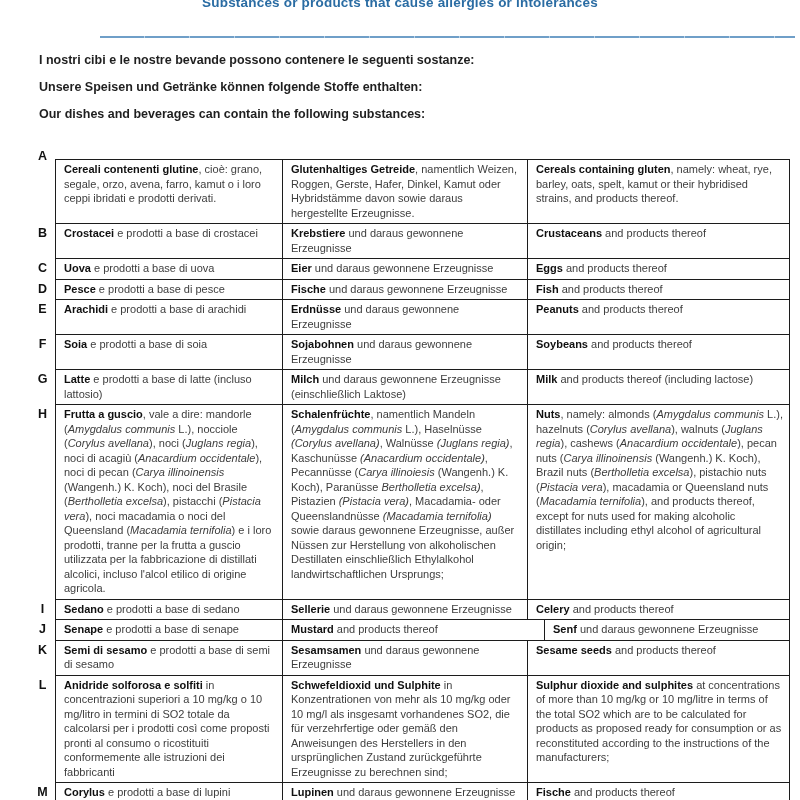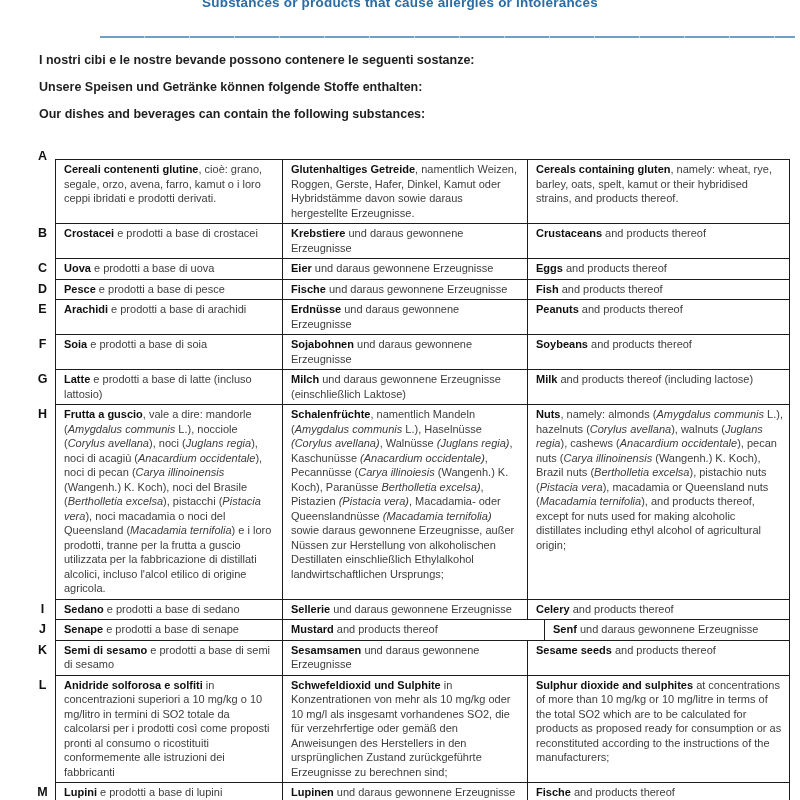--- a/index.html
+++ b/index.html
@@ -147,21 +147,21 @@
         <div class="cell en"><span class="seg-b">Sesame seeds</span><span class="seg-n"> and products thereof</span></div>
       </div>
       <div class="trow">
         <div class="letter">L</div>
         <div class="cell it"><span class="seg-b">Anidride solforosa e solfiti</span><span class="seg-n"> in concentrazioni superiori a 10 mg/kg o 10 mg/litro in termini di SO2 totale da calcolarsi per i prodotti così come proposti pronti al consumo o ricostituiti conformemente alle istruzioni dei fabbricanti</span></div>
         <div class="cell de"><span class="seg-b">Schwefeldioxid und Sulphite</span><span class="seg-n"> in Konzentrationen von mehr als 10 mg/kg oder 10 mg/l als insgesamt vorhandenes SO2, die für verzehrfertige oder gemäß den Anweisungen des Herstellers in den ursprünglichen Zustand zurückgeführte Erzeugnisse zu berechnen sind;</span></div>
         <div class="cell en"><span class="seg-b">Sulphur dioxide and sulphites</span><span class="seg-n"> at concentrations of more than 10 mg/kg or 10 mg/litre in terms of the total SO2 which are to be calculated for products as proposed ready for consumption or as reconstituted according to the instructions of the manufacturers;</span></div>
       </div>
       <div class="trow">
         <div class="letter">M</div>
-        <div class="cell it"><span class="seg-b">Lupini</span><span class="seg-n"> e prodotti a base di lupini</span></div>
+        <div class="cell it"><span class="seg-b">Corylus</span><span class="seg-n"> e prodotti a base di lupini</span></div>
         <div class="cell de"><span class="seg-b">Lupinen</span><span class="seg-n"> und daraus gewonnene Erzeugnisse</span></div>
         <div class="cell en"><span class="seg-b">Fische</span><span class="seg-n"> and products thereof</span></div>
       </div>
       <div class="trow">
         <div class="letter">N</div>
         <div class="cell it"><span class="seg-b">Molluschi</span><span class="seg-n"> e prodotti a base di molluschi</span></div>
         <div class="cell de"><span class="seg-b">Weichtiere</span><span class="seg-n"> und daraus gewonnene Erzeugnisse</span></div>
         <div class="cell en"><span class="seg-b">Molluscs</span><span class="seg-n"> and products thereof</span></div>
       </div>
     </div>

